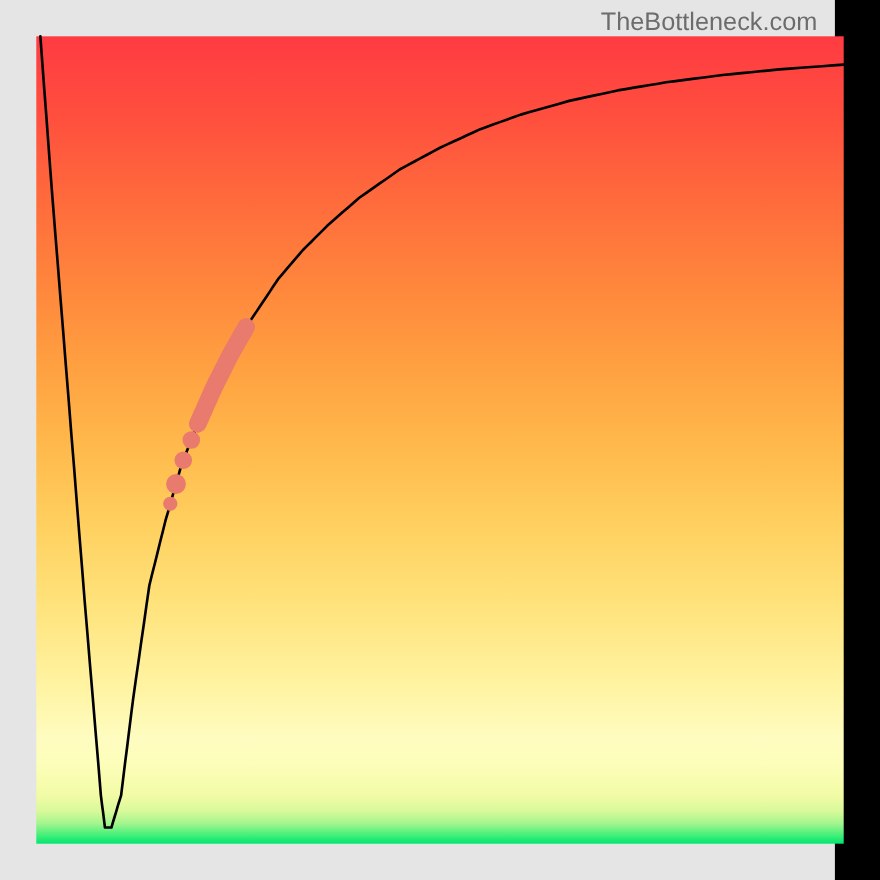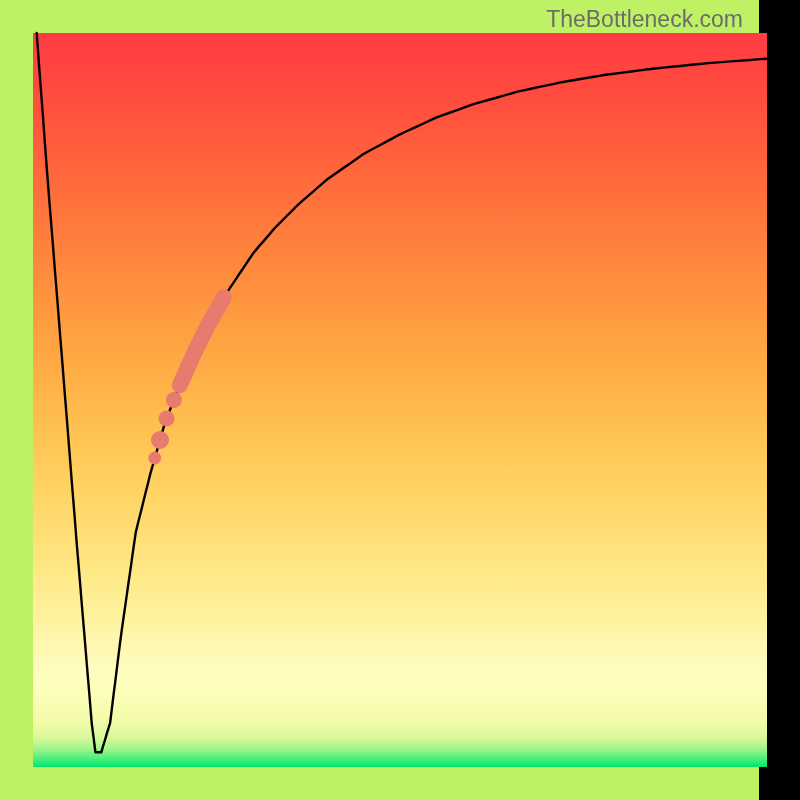--- a/index.html
+++ b/index.html
@@ -8,21 +8,21 @@
     width: 800px;
     height: 800px;
     overflow: hidden;
     background: #000;
     font-family: Arial, Helvetica, sans-serif;
   }
   .frame {
     position: relative;
     width: 759px;
     height: 800px;
-    background: #bef264;
+    background: #e5e5e5;
   }
   .plot-area {
     position: absolute;
     left: 33px;
     top: 33px;
     width: 734px;
     height: 734px;
     
     background: linear-gradient(to top,
       #00e66f 0%,

